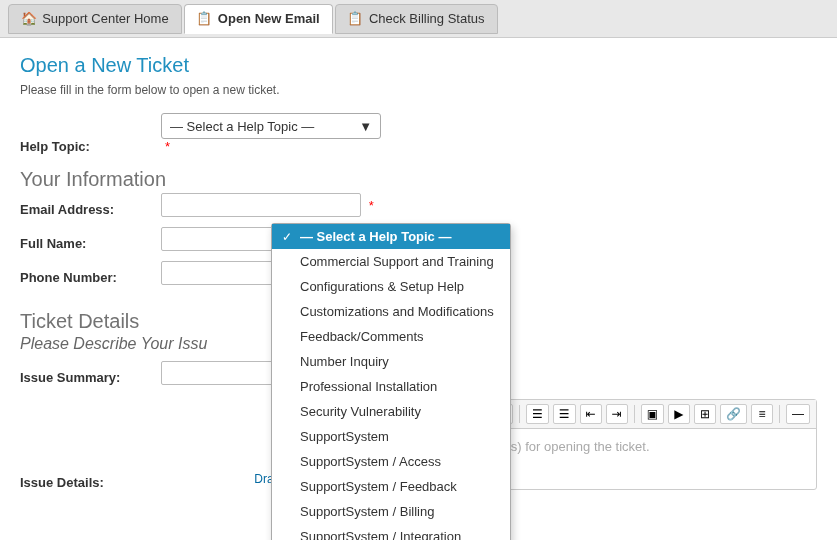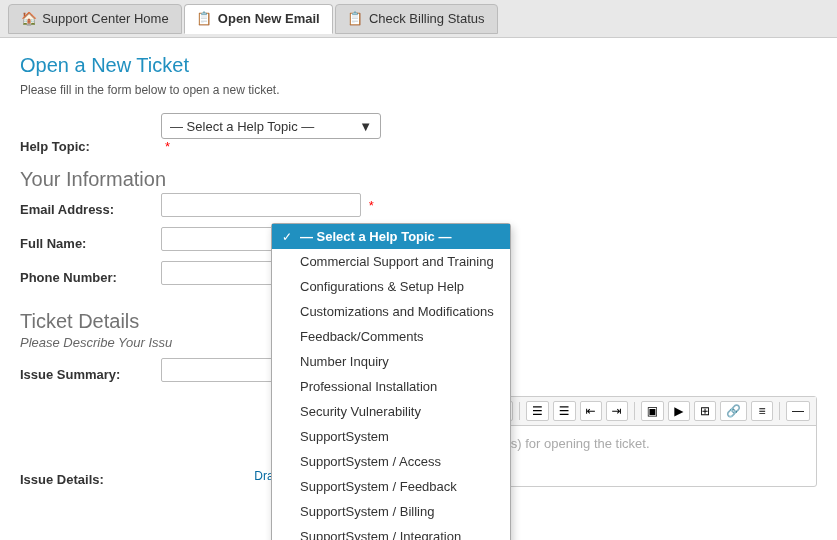--- a/index.html
+++ b/index.html
@@ -102,21 +102,21 @@
     }
 
     
     .section-heading {
       font-weight: normal;
       font-size: 20px;
       margin: 14px 0 2px 0;
       color: #737373;
     }
     .section-subtext {
-      font-size: 13px;
+      font-size: 16px;
       font-style: italic;
       color: #666;
       margin-bottom: 8px;
     }
 
     .text-input {
       height: 24px;
       border: 1px solid #bbb;
       border-radius: 2px;
       padding: 0 6px;

